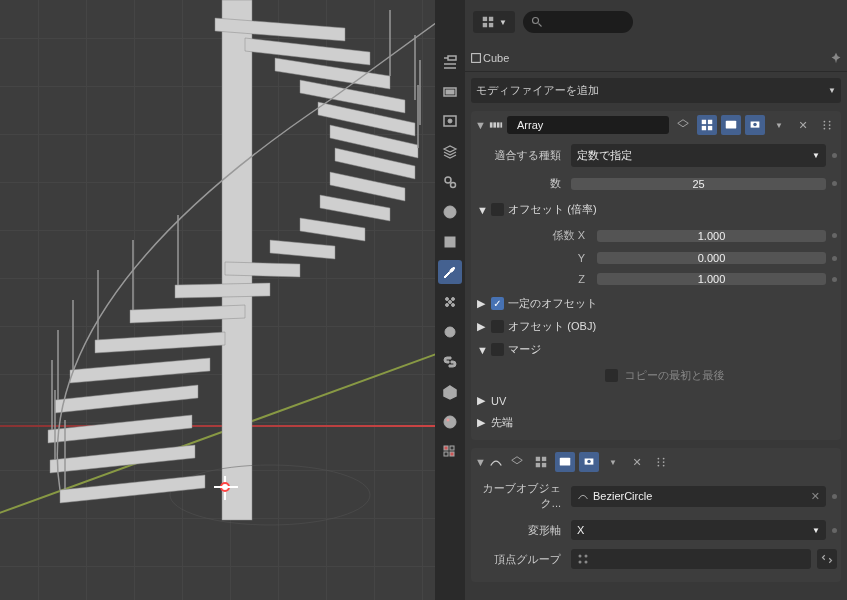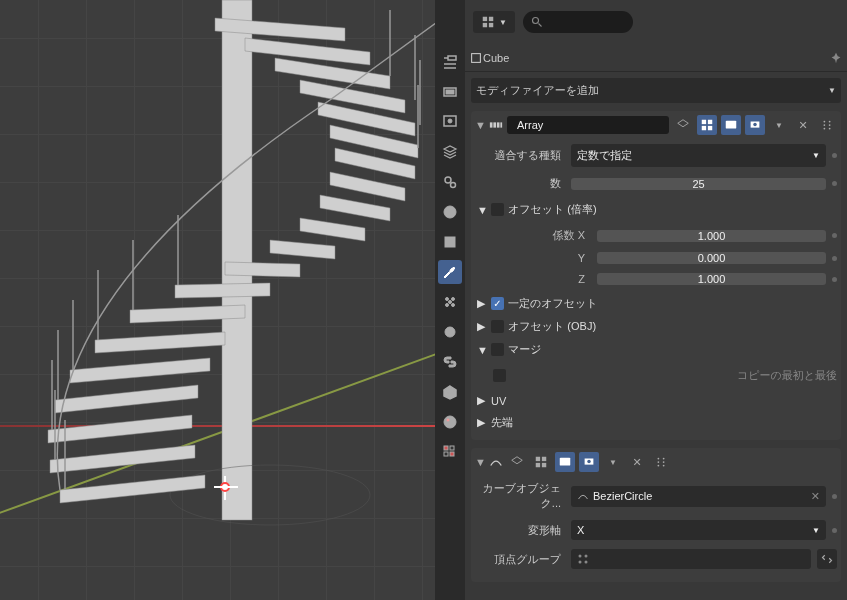--- a/index.html
+++ b/index.html
@@ -326,21 +326,21 @@
             <span class="tri">▶</span>
             <span class="chk"></span>
             <span>オフセット (OBJ)</span>
           </div>
         <div class="sub-head">
             <span class="tri">▼</span>
             <span class="chk"></span>
             <span>マージ</span>
           </div>
         <div class="indent">
-          <div class="prop-row" style="justify-content:space-between;gap:6px">
+          <div class="prop-row" style="justify-content:center;gap:6px">
               <span class="chk"></span>
               <span style="color:#888">コピーの最初と最後</span>
             </div>
         </div>
         <div class="sub-head">
             <span class="tri">▶</span>
             <span>UV</span>
           </div>
         <div class="sub-head">
             <span class="tri">▶</span>

